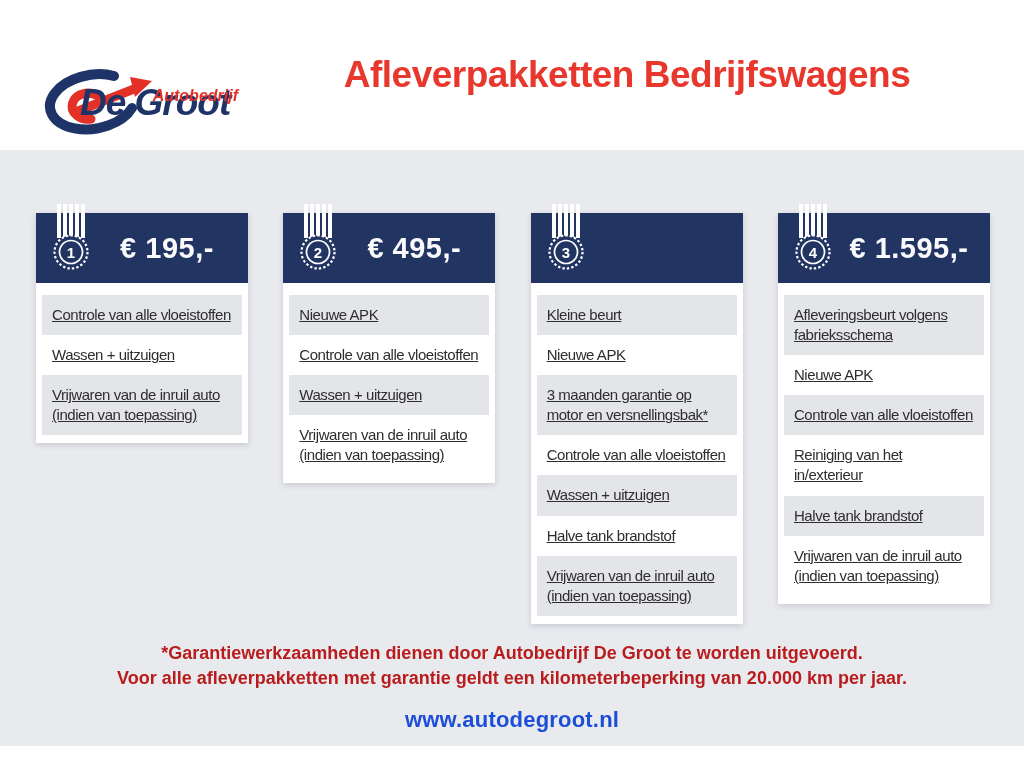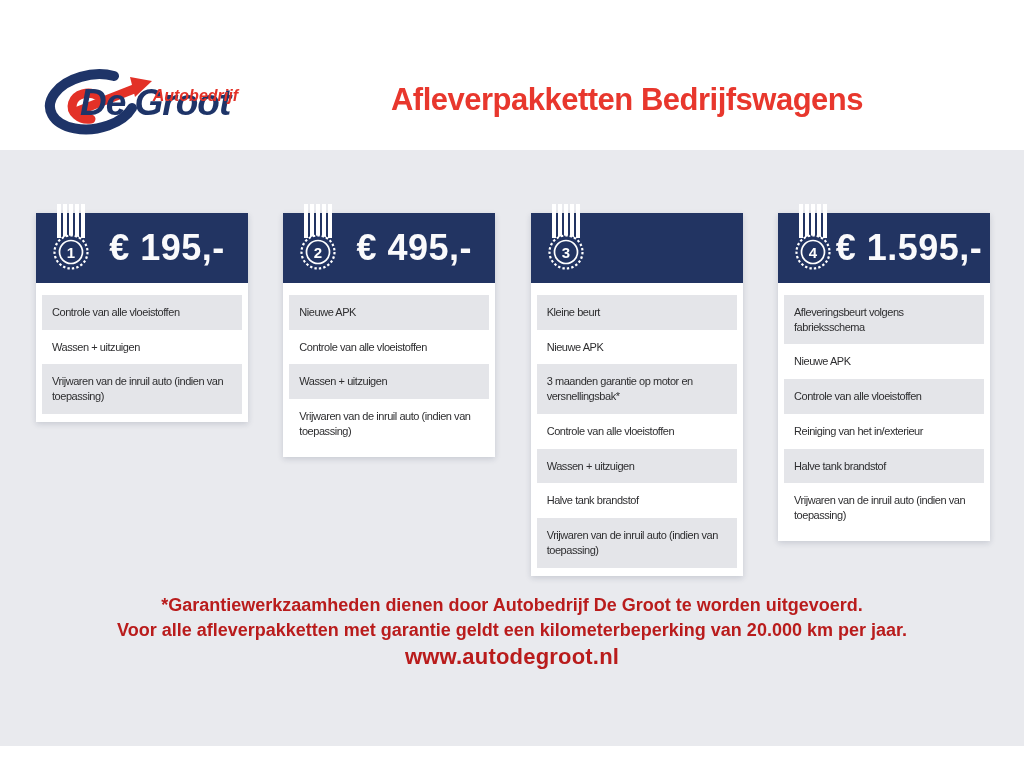--- a/index.html
+++ b/index.html
@@ -12,45 +12,45 @@
   .top-band { position:absolute; left:0; top:0; width:1024px; height:150px; background:#ffffff; }
 
   .logo { position:absolute; left:36px; top:44px; width:210px; height:95px; }
   .logo-swoosh { position:absolute; left:0; top:24px; }
   .brand-name { position:absolute; left:44px; top:2px; font-size:37px; font-weight:bold;
                 font-style:italic; color:#1e3468; letter-spacing:-1px; white-space:nowrap;margin-top:36px; }
   .brand-sub  { position:absolute; left:0; right:8px; top:43px; text-align:right;
                 font-size:16px; font-weight:bold; font-style:italic; color:#e33127; }
 
   .page-title { position:absolute; left:268px; right:38px; top:54px; text-align:center;
-                font-size:31px; font-weight:600; color:#e8372d; letter-spacing:-0.5px;
-                white-space:nowrap;margin-top:28px; }
+                font-size:37px; font-weight:600; color:#e8372d; letter-spacing:-0.5px;
+                white-space:nowrap; }
 
   
   .gray-band { position:absolute; left:0; top:150px; width:1024px; height:596px; background:#e9eaee; }
 
   .cards { display:flex; justify-content:space-between; align-items:flex-start;
            margin:63px 34px 0 36px; }
   .card { width:212px; background:#ffffff; box-shadow:0 2px 6px rgba(25,35,70,0.16); }
 
   .card-head { position:relative; height:70px; background:#223462; }
   .medal { position:absolute; left:12px; top:-9px; }
-  .price { margin-left:50px; text-align:center; line-height:70px; font-size:36px;
+  .price { margin-left:50px; text-align:center; line-height:70px; font-size:29px;
            font-weight:bold; color:#fafafc; letter-spacing:0.5px; white-space:nowrap; }
 
   .card-body { list-style:none; padding:12px 6px 8px; }
-  .pkg-item { padding:10px 10px; font-size:11px; line-height:1.34; letter-spacing:-0.45px;
-              color:#2e2e30; }
+  .pkg-item { padding:10px 10px; font-size:15px; line-height:1.34; letter-spacing:-0.45px;
+              color:#2e2e30;text-decoration:underline; }
   .pkg-item:nth-child(odd) { background:#e4e5e9; }
 
   
   .disclaimer { margin-top:17px; text-align:center; color:#b91c1c; font-size:18px;
                 font-weight:600; line-height:1.42; }
-  .website { text-align:center; font-size:22px; font-weight:bold;
-             color:#b91c1c; letter-spacing:0.2px; cursor:pointer; }
+  .website { margin-top:15px; text-align:center; font-size:22px; font-weight:bold;
+             color:#1d4ed8; letter-spacing:0.2px; cursor:pointer; }
 
   .bottom-band { position:absolute; left:0; top:746px; width:1024px; height:22px; background:#ffffff; }
 </style>
 </head>
 <body>
 
 <div class="page">
 
   <div class="top-band">
 

